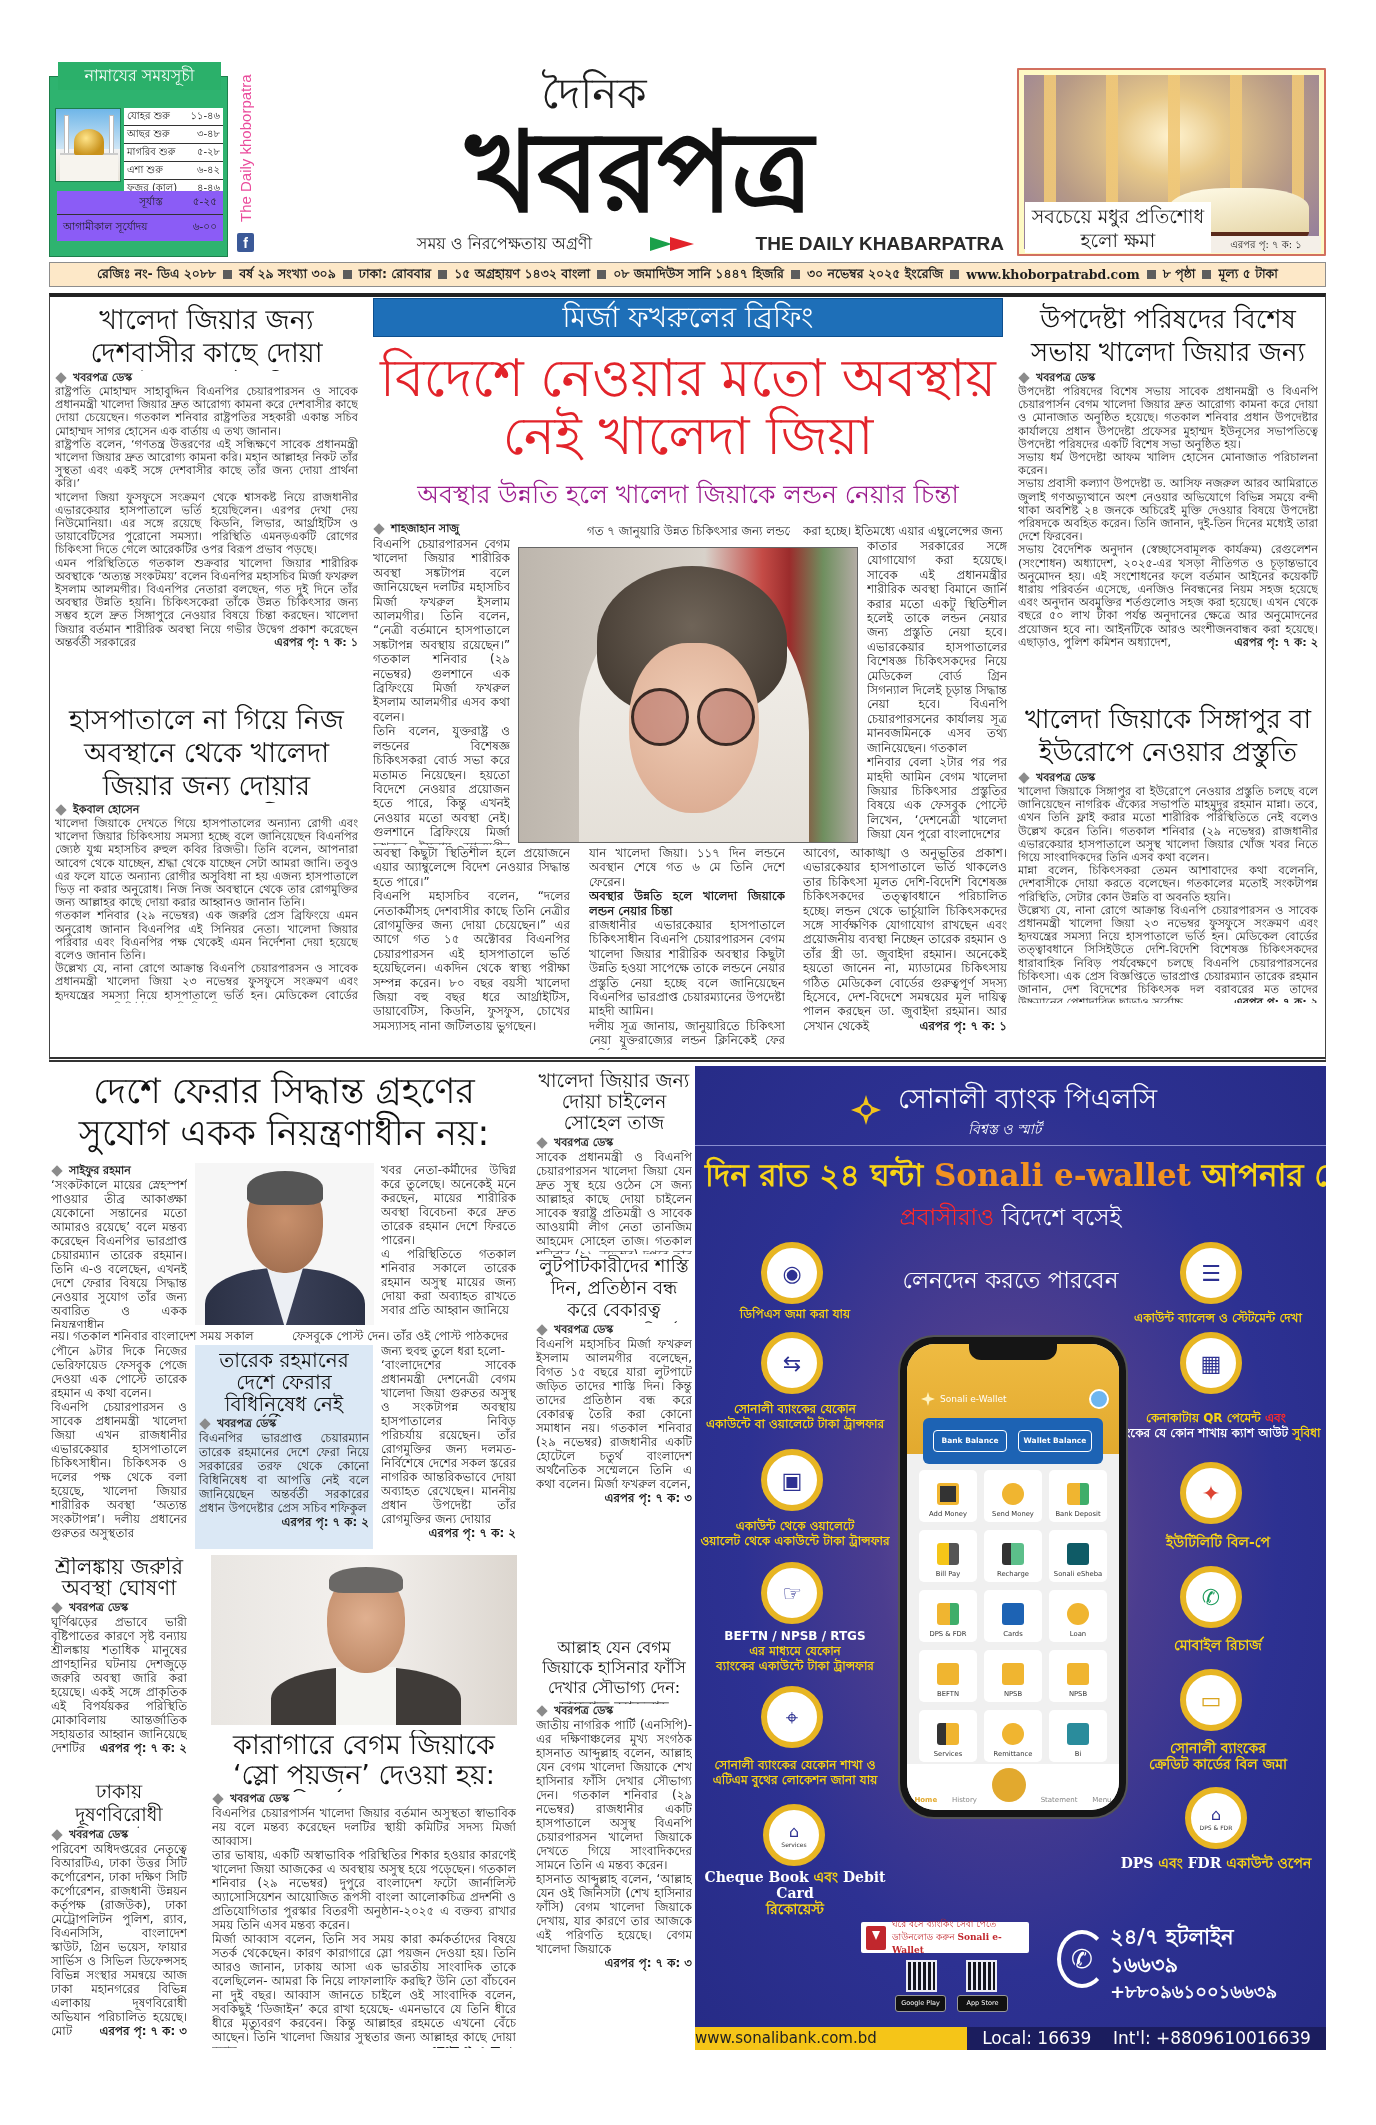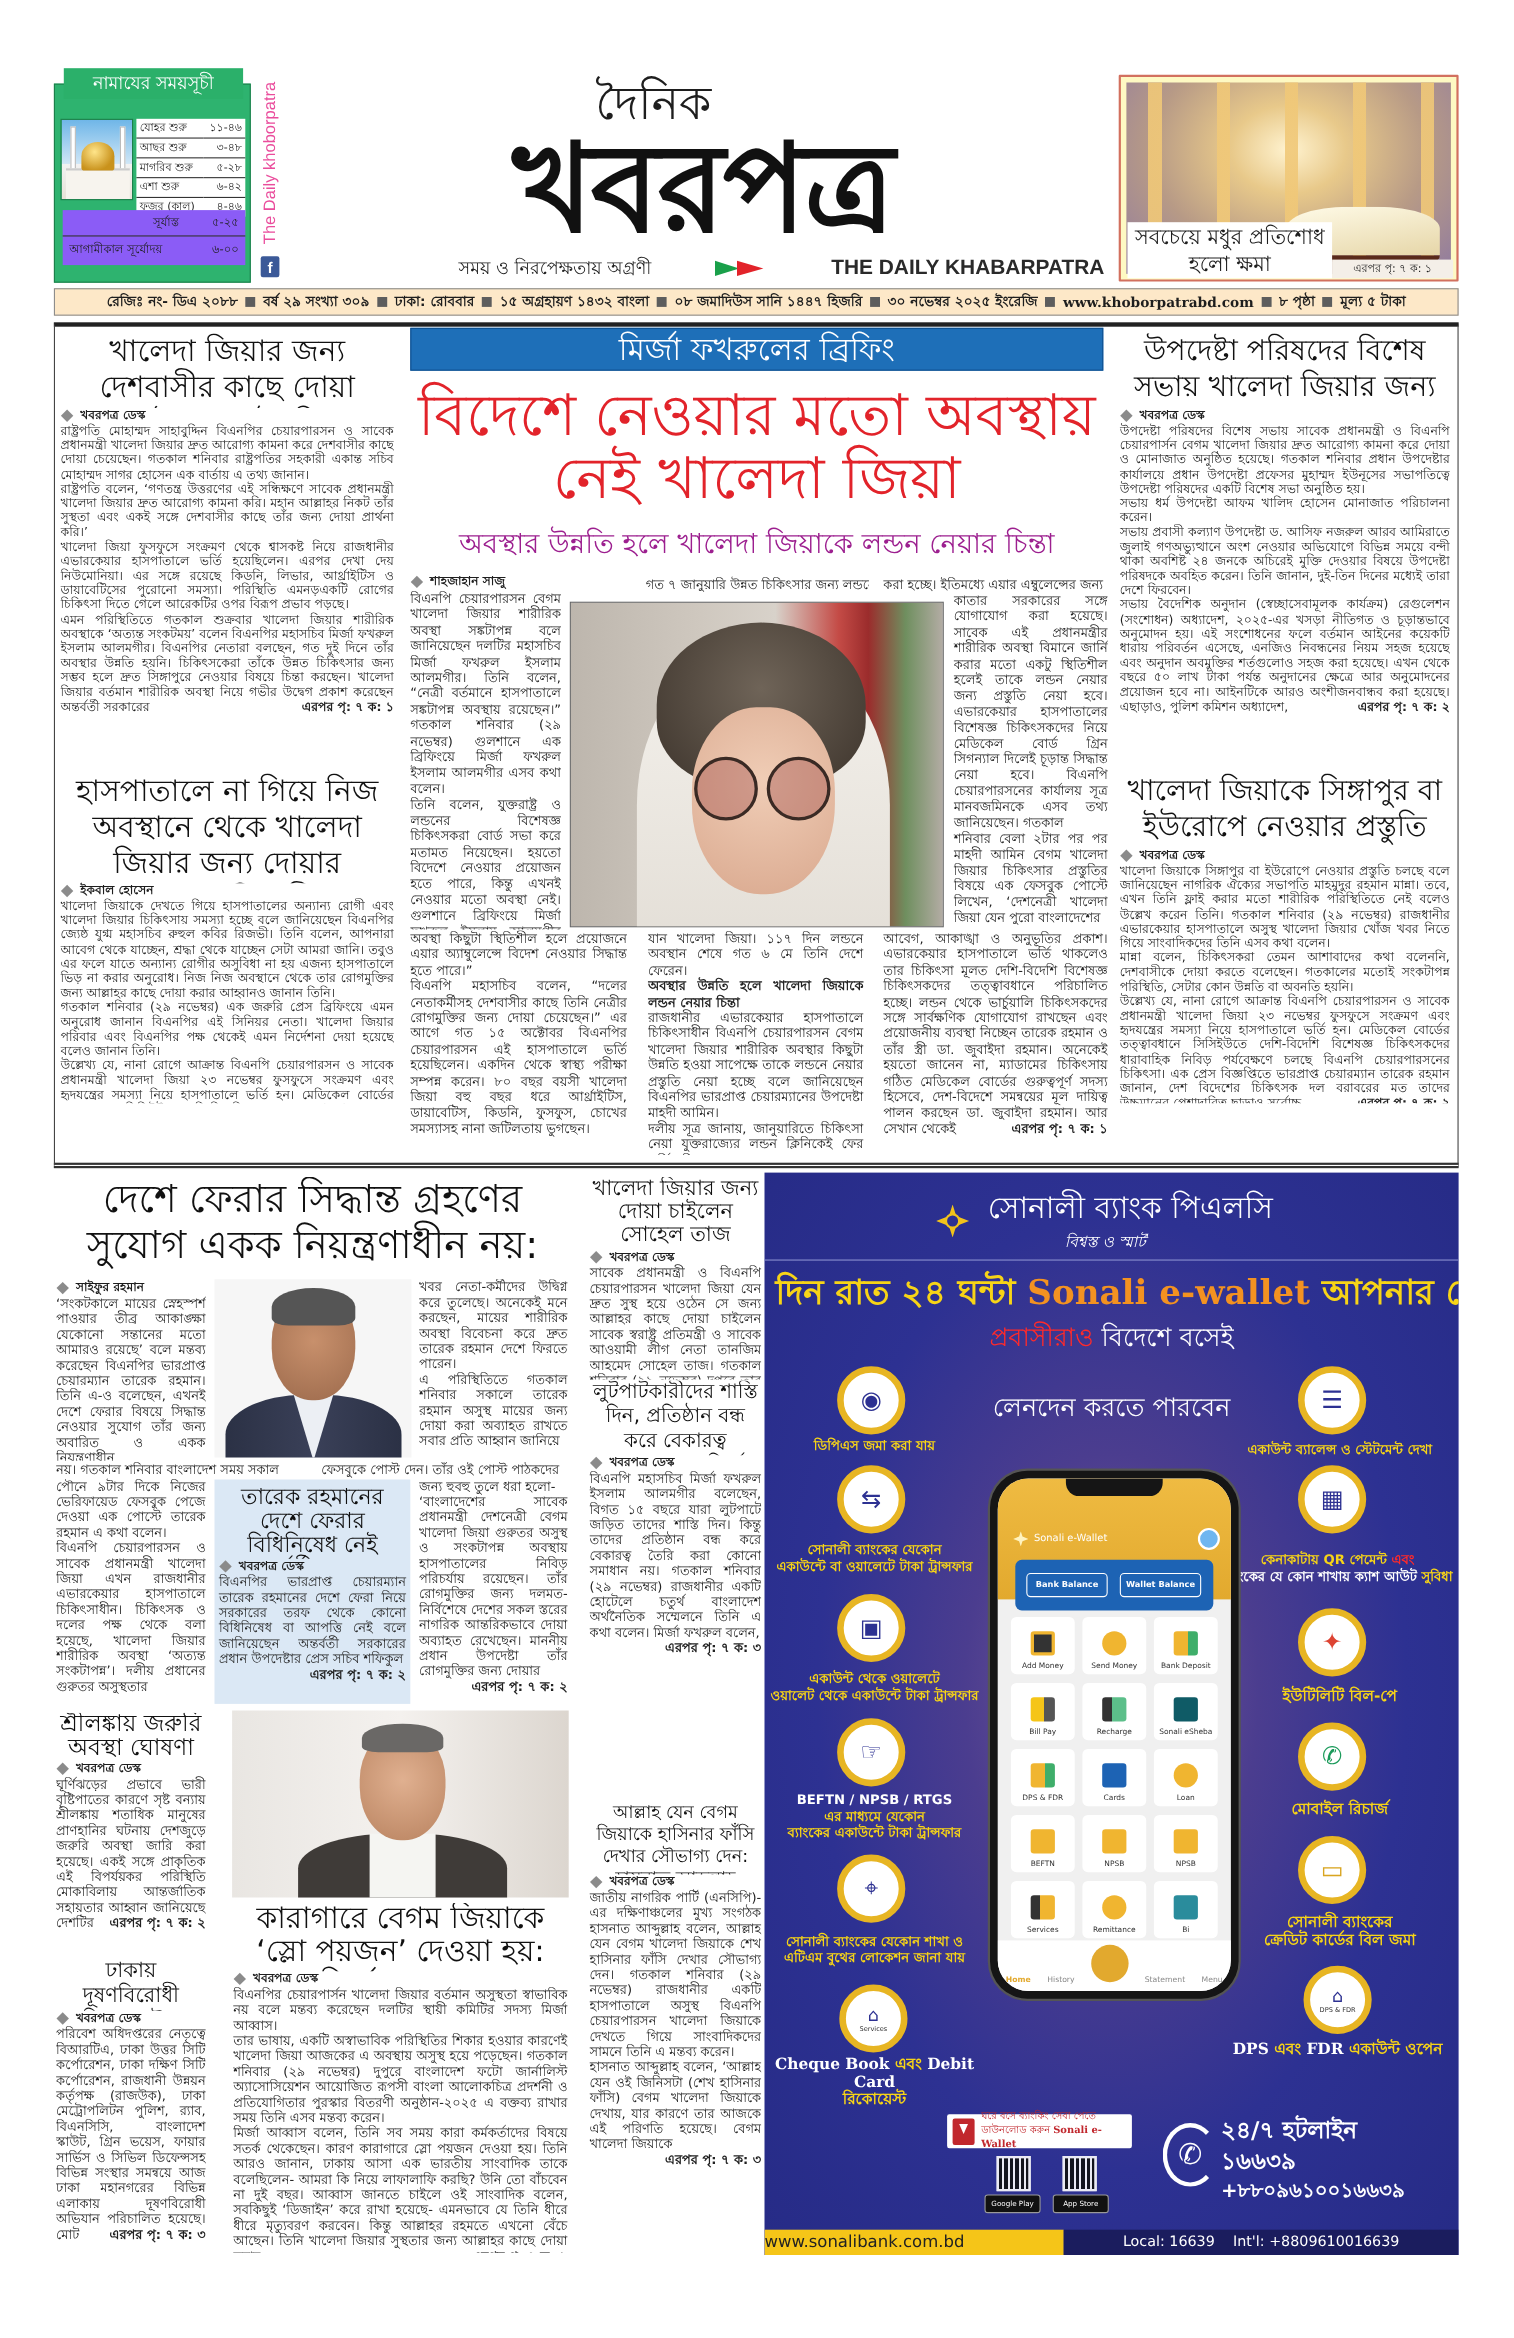--- a/index.html
+++ b/index.html
@@ -104,21 +104,21 @@
 .navbar .on{color:#e2a92e;font-weight:bold}
 .qrbtn{width:34px;height:34px;border-radius:50%;background:#e2a92e;margin-bottom:2px}
 .dlbox{left:166px;top:856px;width:168px;height:31px;background:#fff;border-radius:2px;color:#c1272d;font-size:9px;line-height:13px;display:flex;align-items:center;gap:6px;padding:2px 5px}
 .dlicon{width:20px;height:24px;background:#c1272d;border-radius:2px;position:relative;flex:none}
 .dlicon::after{content:"";position:absolute;left:6px;top:5px;border-top:9px solid #fff;border-left:4px solid transparent;border-right:4px solid transparent}
 .qr{width:31px;height:32px;background:repeating-linear-gradient(90deg,#111 0 3px,#fff 3px 5px),#fff;border:2px solid #fff;opacity:.9}
 .badge{height:17px;width:51px;background:#111;border:1px solid #999;border-radius:3px;font-size:6.5px;line-height:15px;text-align:center;color:#fff;white-space:nowrap}
 .phone-ic{left:362px;top:864px;width:50px;height:58px;border:4px solid #fff;border-radius:50%;border-right-color:transparent;display:flex;align-items:center;justify-content:center;font-size:26px}
 .hot{left:415px;top:858px;width:210px;font-weight:bold;white-space:nowrap}
 .ad-footer-y{left:0;top:961px;width:272px;height:23px;background:#f5c518;color:#222;font-size:15px;line-height:23px;text-align:left}
-.ad-footer-n{left:272px;top:961px;width:359px;height:23px;background:#1b1d5e;color:#fff;font-size:13px;line-height:23px;text-align:center;white-space:nowrap}
+.ad-footer-n{left:272px;top:961px;width:359px;height:23px;background:#1b1d5e;color:#fff;font-size:17px;line-height:23px;text-align:center;white-space:nowrap}
 </style>
 </head>
 <body>
 
 <div class="abs prayer">
   <div class="prayer-tab">নামাযের সময়সূচী</div>
   <div class="prayer-body">
     <div class="mosque">
       <div class="min" style="left:8px"></div>
         <div class="min" style="left:53px"></div>

